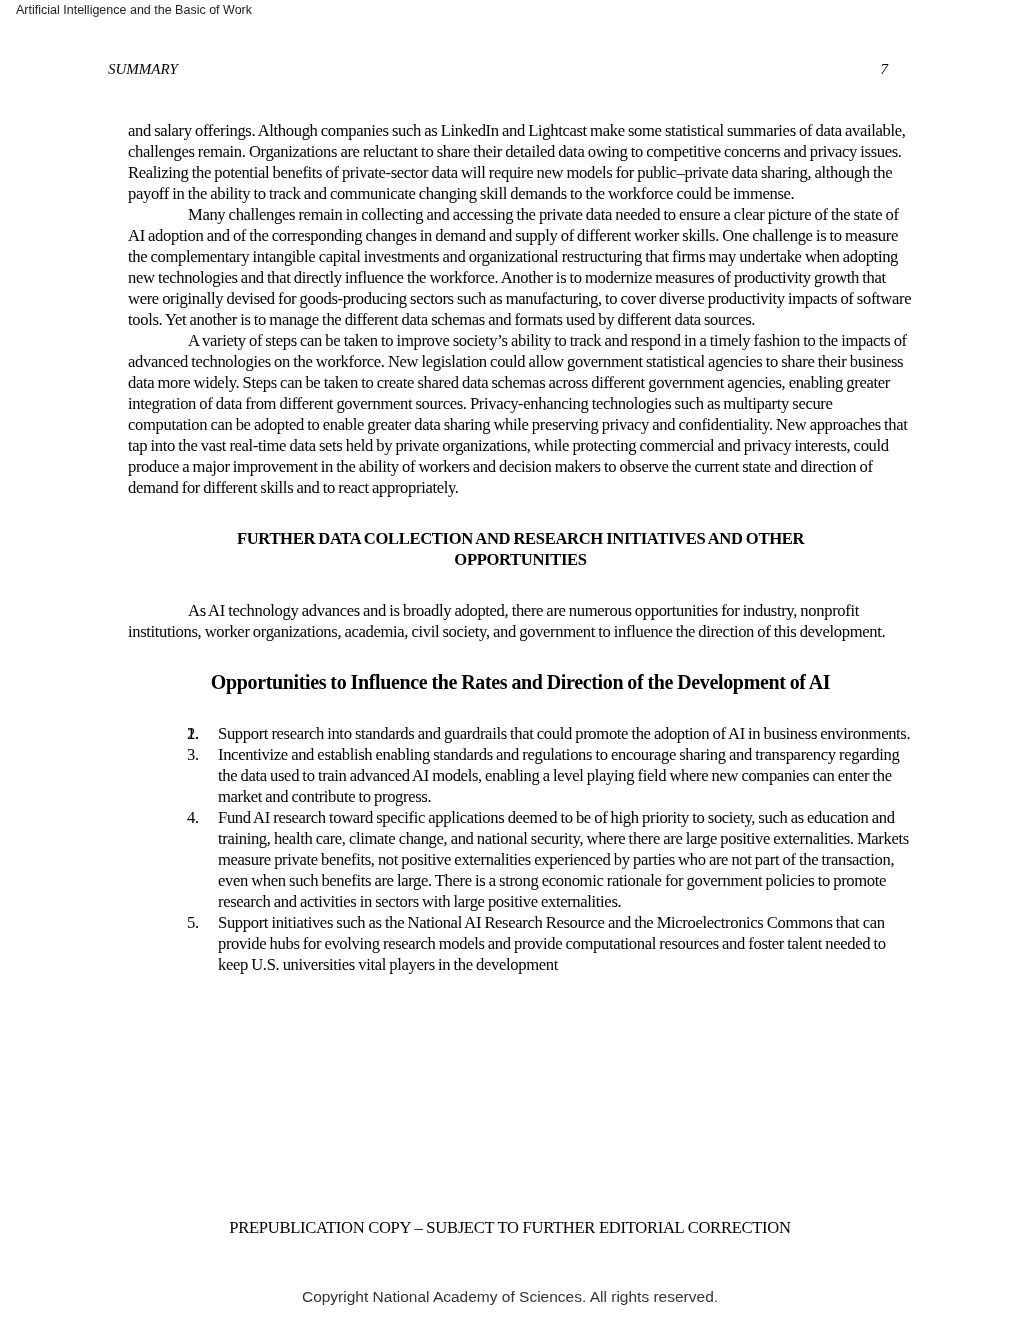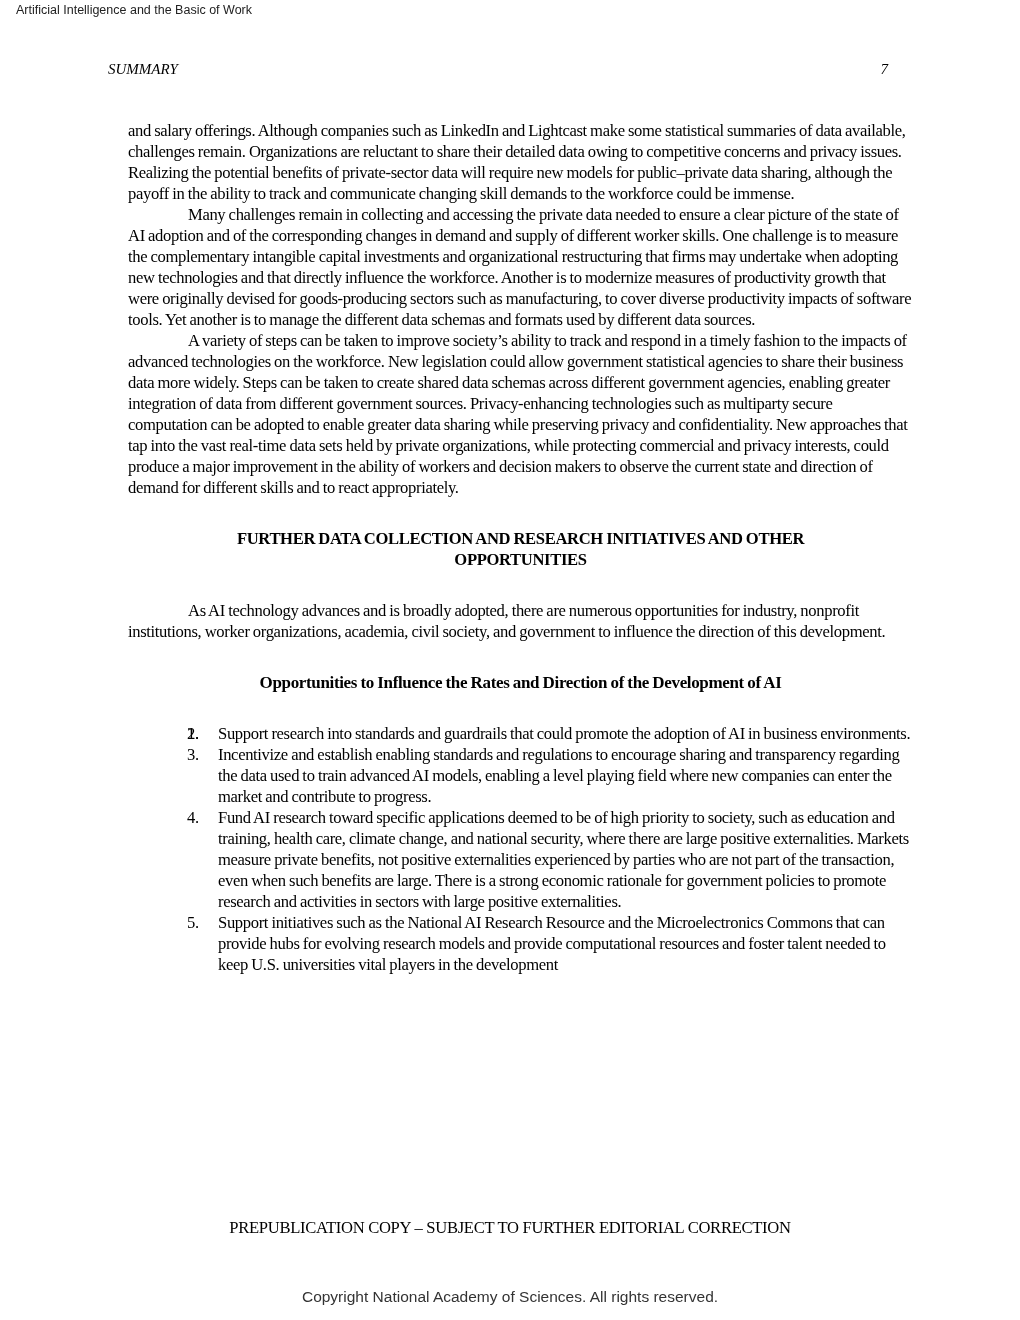--- a/index.html
+++ b/index.html
@@ -18,21 +18,21 @@
     font-family: "Liberation Serif", serif; font-size: 16.6px; line-height: 21px;
     letter-spacing: -0.35px; word-spacing: -0.5px; margin-left: 8px;
   }
   p { margin: 0; }
   .indent { text-indent: 60px; }
   h2.section {
     margin: 30px 0 0 0; text-align: center; font-weight: bold; font-size: 16.6px;
     line-height: 21px;
   }
   .after-section { margin-top: 30px; }
-  h3.subsection { margin: 30px 0 0 0; text-align: center; font-weight: bold; font-size: 17px; line-height: 21px; }
+  h3.subsection { margin: 30px 0 0 0; text-align: center; font-weight: bold; font-size: 20px; line-height: 21px; }
   ol.opps { margin: 30px 0 0 0; padding: 0; list-style: none; }
   ol.opps li { position: relative; padding-left: 90px; }
   ol.opps li .num { position: absolute; left: 59px; top: 0; }
   .prepub {
     position: absolute; left: 0; width: 1020px; top: 1218px; text-align: center;
     font-family: "Liberation Serif", serif; font-weight: normal; font-size: 16.6px; letter-spacing: -0.3px;
   }
   .copyright {
     position: absolute; left: 0; width: 1020px; top: 1288px; text-align: center;
     font-family: "Liberation Sans", sans-serif; font-size: 15.5px; color: #333;

